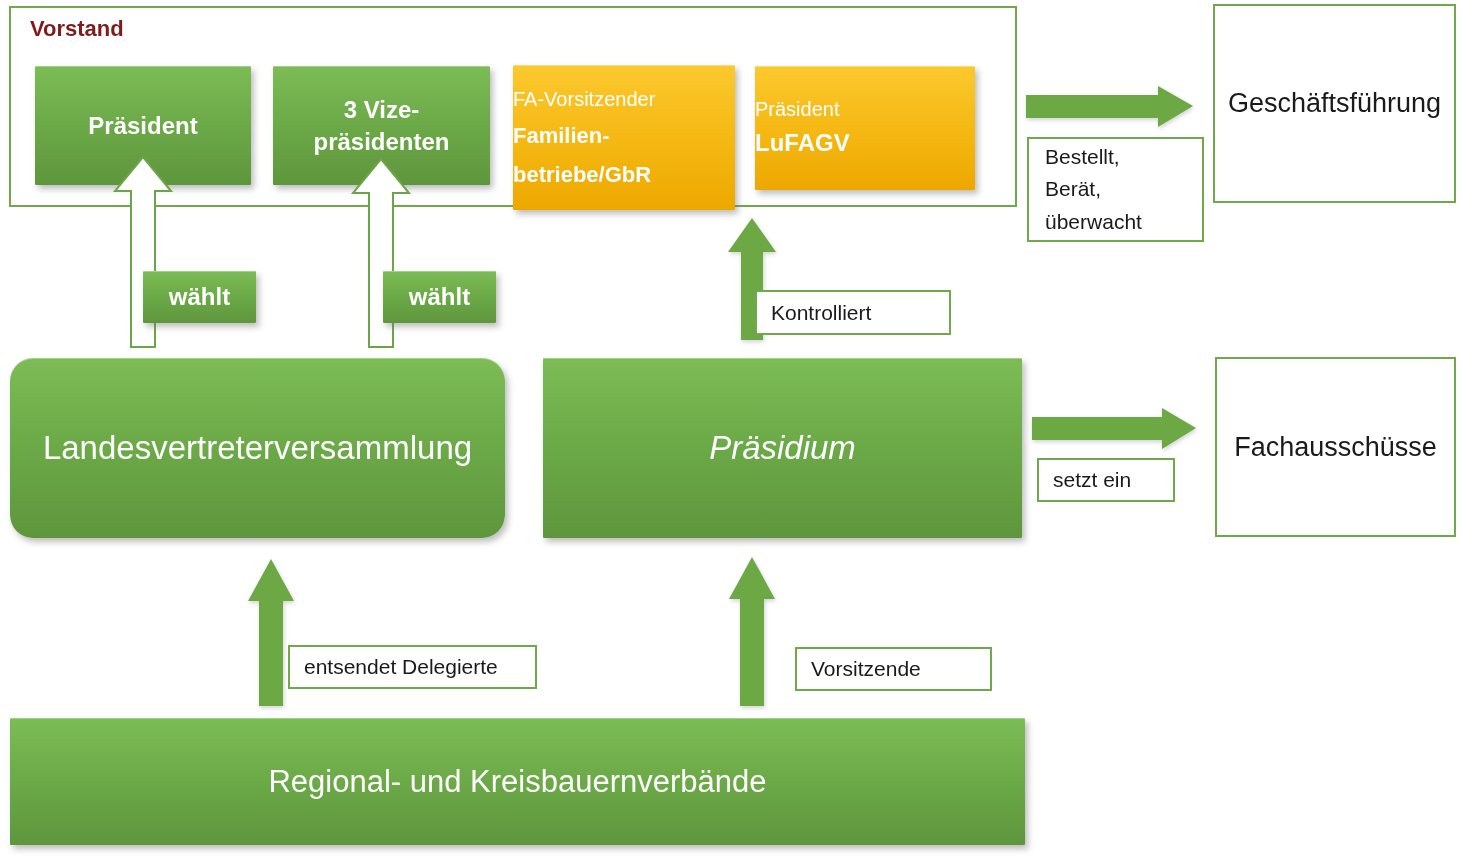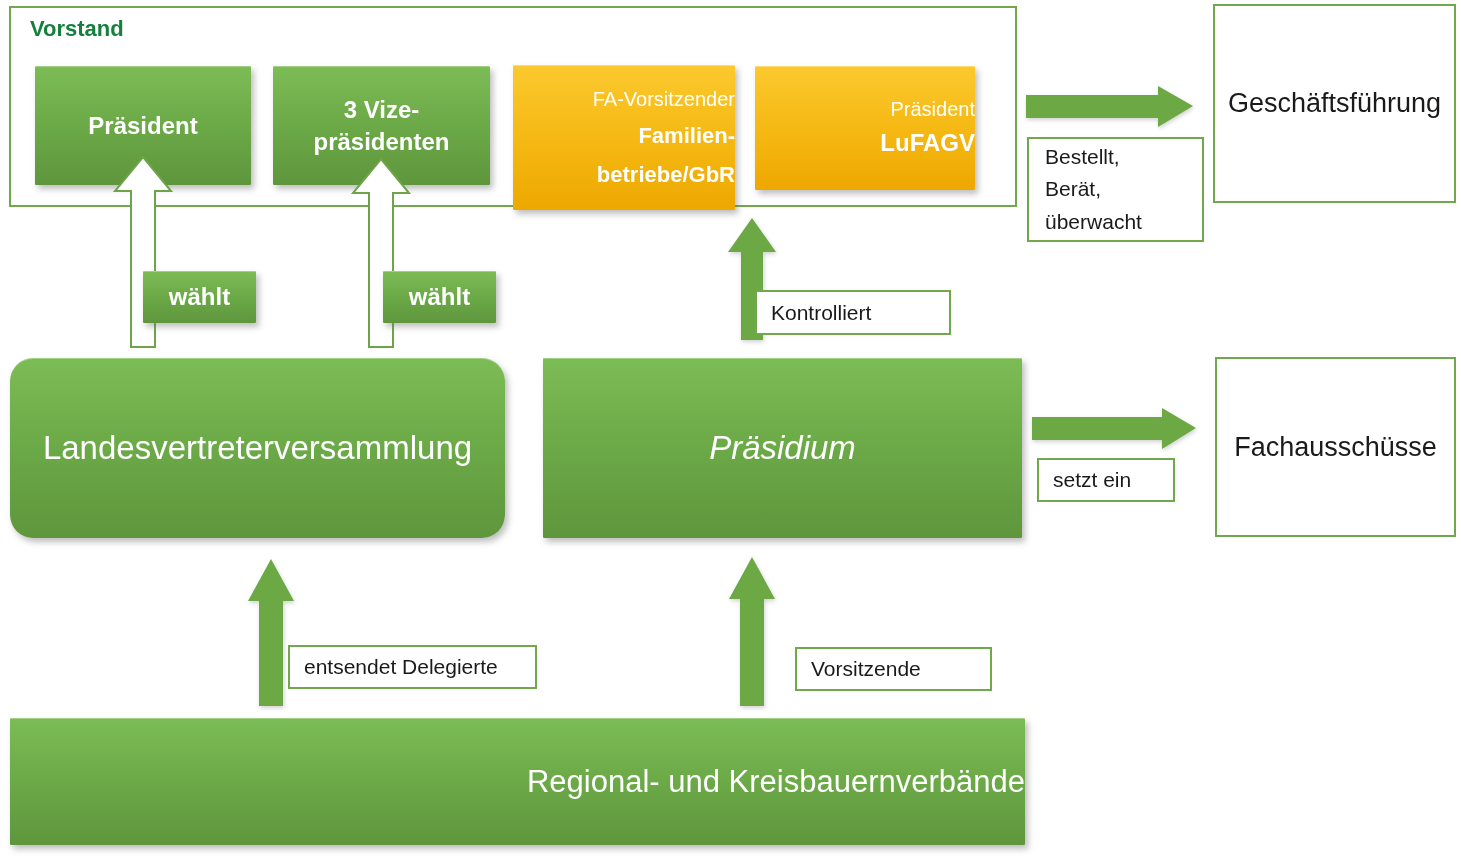--- a/index.html
+++ b/index.html
@@ -11,38 +11,38 @@
     position:absolute;
     background:linear-gradient(180deg,#7cbc55 0%,#6aa746 55%,#5f963d 100%);
     box-shadow:3px 4px 6px rgba(110,110,110,.45), inset 0 1px 0 rgba(255,255,255,.30);
     color:#fff;display:flex;flex-direction:column;align-items:center;justify-content:center;
     text-align:center;border-radius:1px;
   }
   .gold-box{
     position:absolute;
     background:linear-gradient(180deg,#fbc92e 0%,#f5b712 55%,#eda800 100%);
     box-shadow:3px 4px 6px rgba(110,110,110,.45), inset 0 1px 0 rgba(255,255,255,.35);
-    color:#fff;display:flex;flex-direction:column;align-items:flex-end;justify-content:center;
+    color:#fff;display:flex;flex-direction:column;align-items:flex-start;justify-content:center;
     text-align:center;border-radius:1px;
   }
   
   .outline-box{
     position:absolute;background:#fff;border:2px solid #72a84c;
     display:flex;align-items:center;justify-content:center;
     color:#1a1a1a;text-align:center;box-sizing:border-box;
   }
   .label-box{
     position:absolute;background:#fff;border:2px solid #72a84c;
     display:flex;align-items:center;color:#1a1a1a;box-sizing:border-box;
     font-size:21px;padding-left:14px;z-index:3;
   }
   .container-frame{
     position:absolute;border:2px solid #72a84c;box-sizing:border-box;background:transparent;
   }
-  .frame-label{position:absolute;left:19px;top:8px;font-size:22px;font-weight:bold;color:#15803d;}
+  .frame-label{position:absolute;left:19px;top:8px;font-size:22px;font-weight:bold;color:#7f1d1d;}
 
   .t-bold-24{font-size:24px;font-weight:bold;line-height:1.3;}
   .t-reg-20{font-size:20px;line-height:1.2;}
   .t-bold-22{font-size:22px;font-weight:bold;line-height:1.2;}
   .t-node-big{font-size:33px;font-weight:normal;}
   .t-node-bottom{font-size:31px;font-weight:normal;}
   .t-dest{font-size:27px;}
 
   .arrow-layer{position:absolute;left:0;top:0;width:1461px;height:860px;z-index:2;pointer-events:none;}
   .arrow-green{fill:#6ca945;}
@@ -91,21 +91,21 @@
   </div>
 
   <div class="green-box" style="left:10px;top:358px;width:495px;height:180px;border-radius:23px;">
     <div class="t-node-big">Landesvertreterversammlung</div>
   </div>
 
   <div class="green-box" style="left:543px;top:358px;width:479px;height:180px;font-style:italic;">
     <div class="t-node-big">Präsidium</div>
   </div>
 
-  <div class="green-box" style="left:10px;top:718px;width:1015px;height:127px;align-items:flex-end;">
+  <div class="green-box" style="left:10px;top:718px;width:1015px;height:127px;">
     <div class="t-node-bottom">Regional- und Kreisbauernverbände</div>
   </div>
 
   <svg class="arrow-layer" viewBox="0 0 1461 860">
 
     <polygon class="arrow-white" points="143,157 171,191 155,191 155,347 131,347 131,191 115,191"></polygon>
     <polygon class="arrow-white" points="381,159 409,193 393,193 393,347 369,347 369,193 353,193"></polygon>
 
     <polygon class="arrow-green shadowed" points="752,218 776,252 763,252 763,340 741,340 741,252 728,252"></polygon>
 

